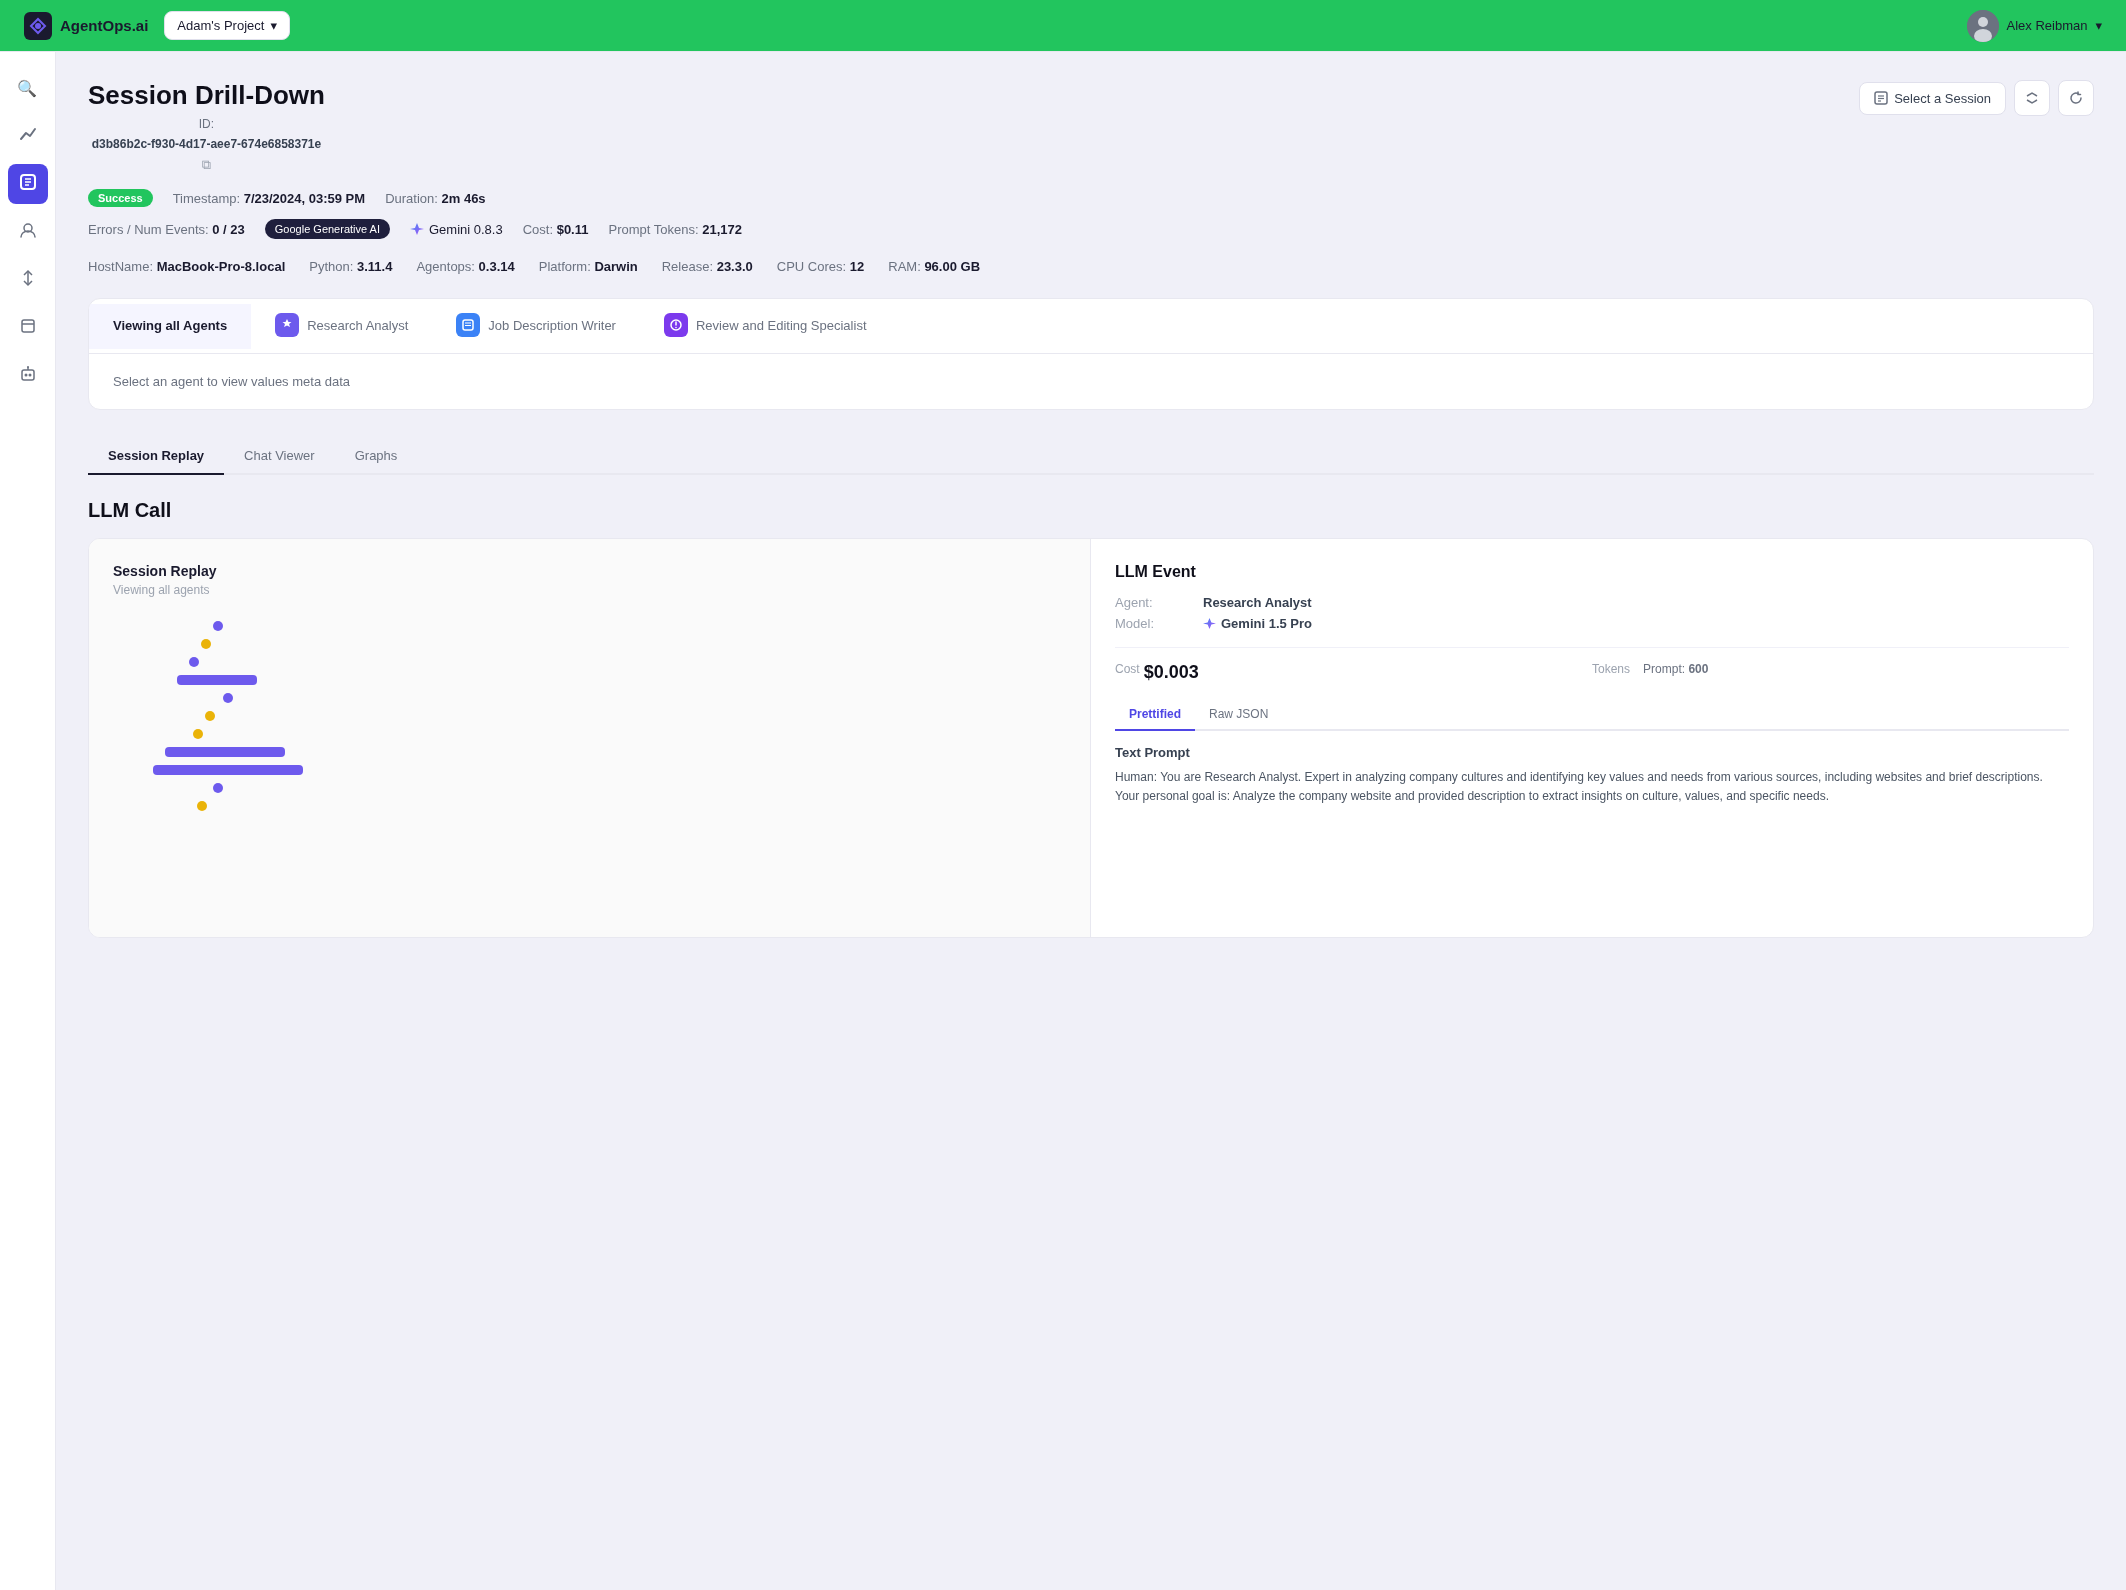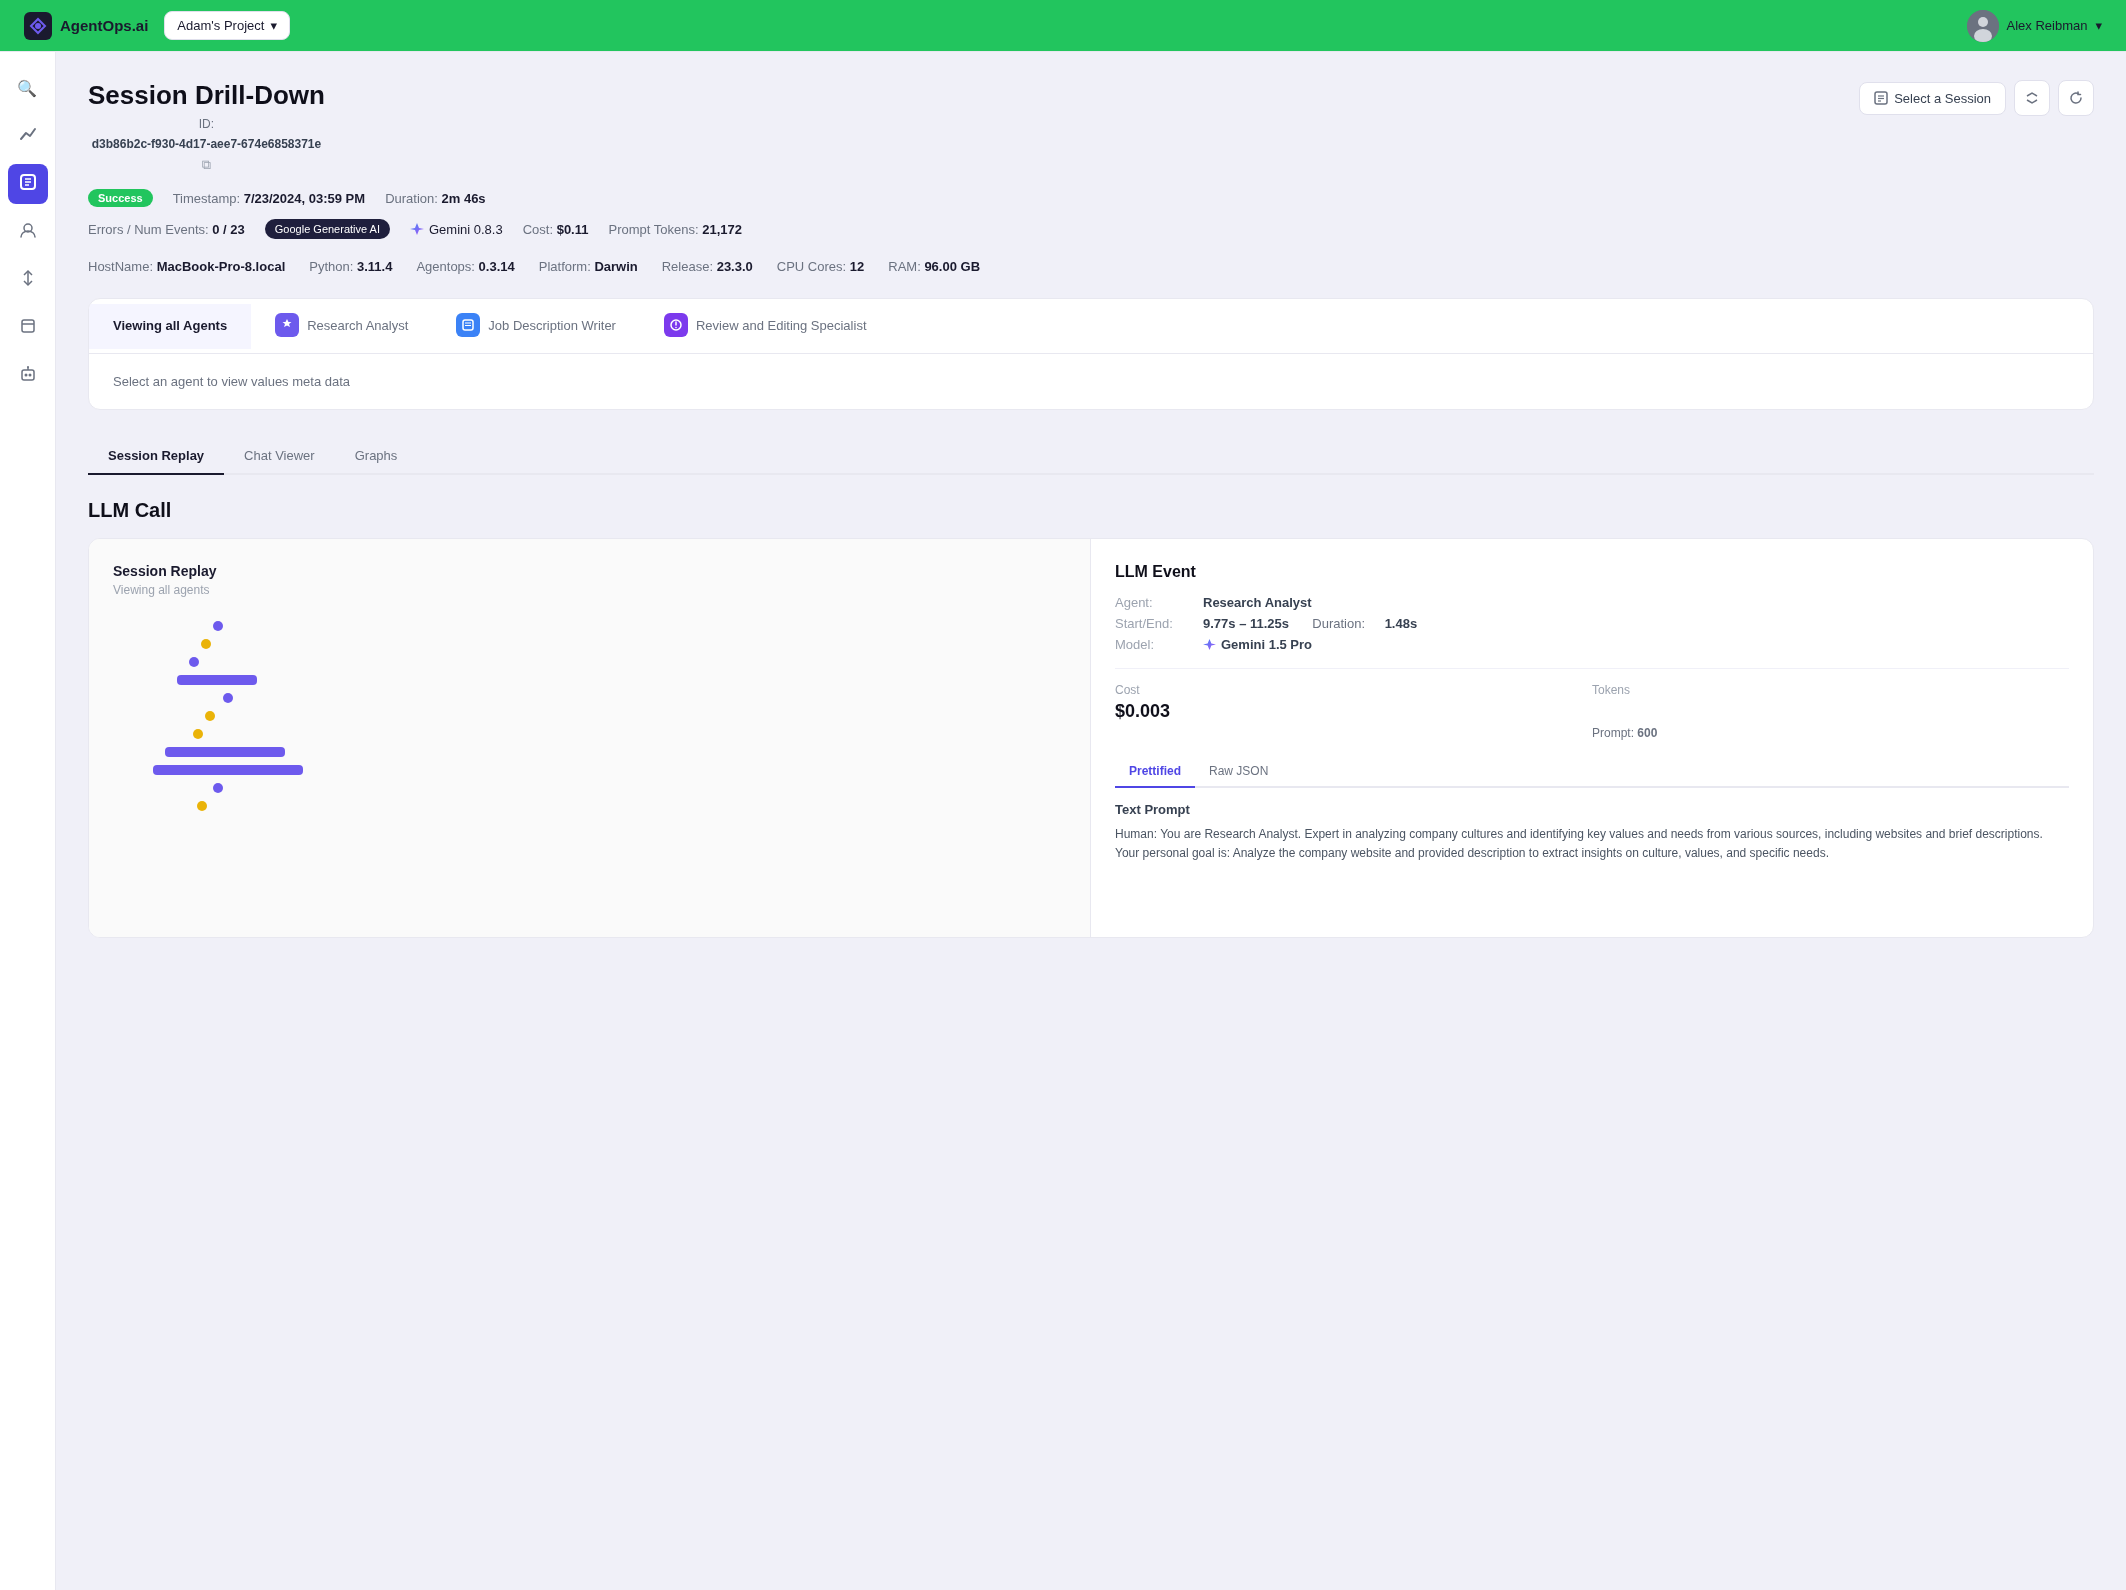--- a/index.html
+++ b/index.html
@@ -394,21 +394,21 @@
     .cost-tokens-grid {
       display: grid;
       grid-template-columns: 1fr 1fr;
       gap: 0;
       margin: 16px 0;
       border-top: 1px solid #f0f0f8;
       padding-top: 14px;
     }
     .cost-col, .tokens-col {
       display: flex;
-      flex-direction: column;
+      flex-direction: row;
       gap: 4px;
     }
     .cost-label, .tokens-label {
       font-size: 12px;
       color: #9ca3af;
       font-weight: 500;
     }
     .cost-value, .tokens-value {
       font-size: 18px;
       font-weight: 700;
@@ -746,28 +746,20 @@
       </div>
 
       <div class="event-panel">
         <div class="event-title">LLM Event</div>
 
         <div class="event-row">
           <span class="label">Agent:</span>
           <strong>Research Analyst</strong>
         </div>
         <div class="event-row">
-          <span class="label">Start/End:</span>
-          <strong>9.77s – 11.25s</strong>
-          &nbsp;&nbsp;
-          <span>Duration:</span>
-          &nbsp;
-          <strong>1.48s</strong>
-        </div>
-        <div class="event-row">
           <span class="label">Model:</span>
           <div class="event-model">
             <svg width="13" height="13" viewBox="0 0 14 14" class="gemini-svg">
               <defs>
                   <linearGradient id="gem2" x1="0%" y1="0%" x2="100%" y2="100%">
                     <stop offset="0%" style="stop-color:#4285f4"></stop>
                     <stop offset="100%" style="stop-color:#a855f7"></stop>
                   </linearGradient>
                 </defs>
               <polygon points="7,1 9,6 14,7 9,8 7,13 5,8 0,7 5,6" fill="url(#gem2)"></polygon>

